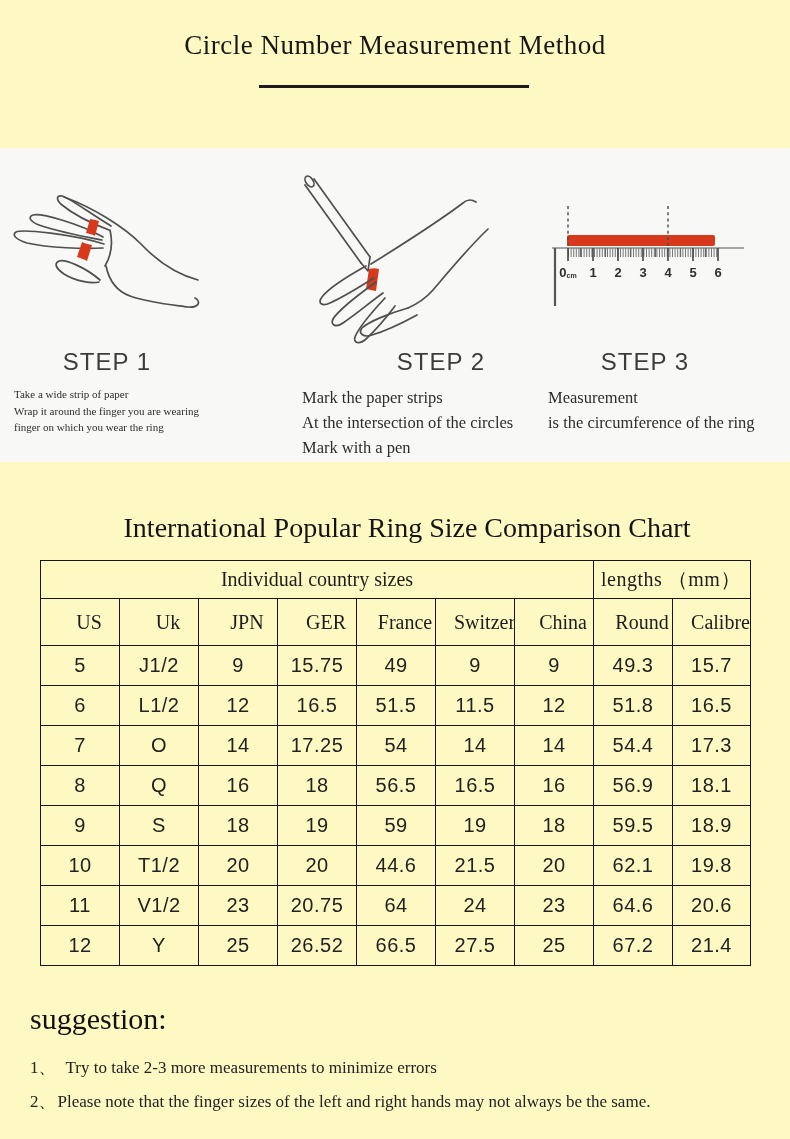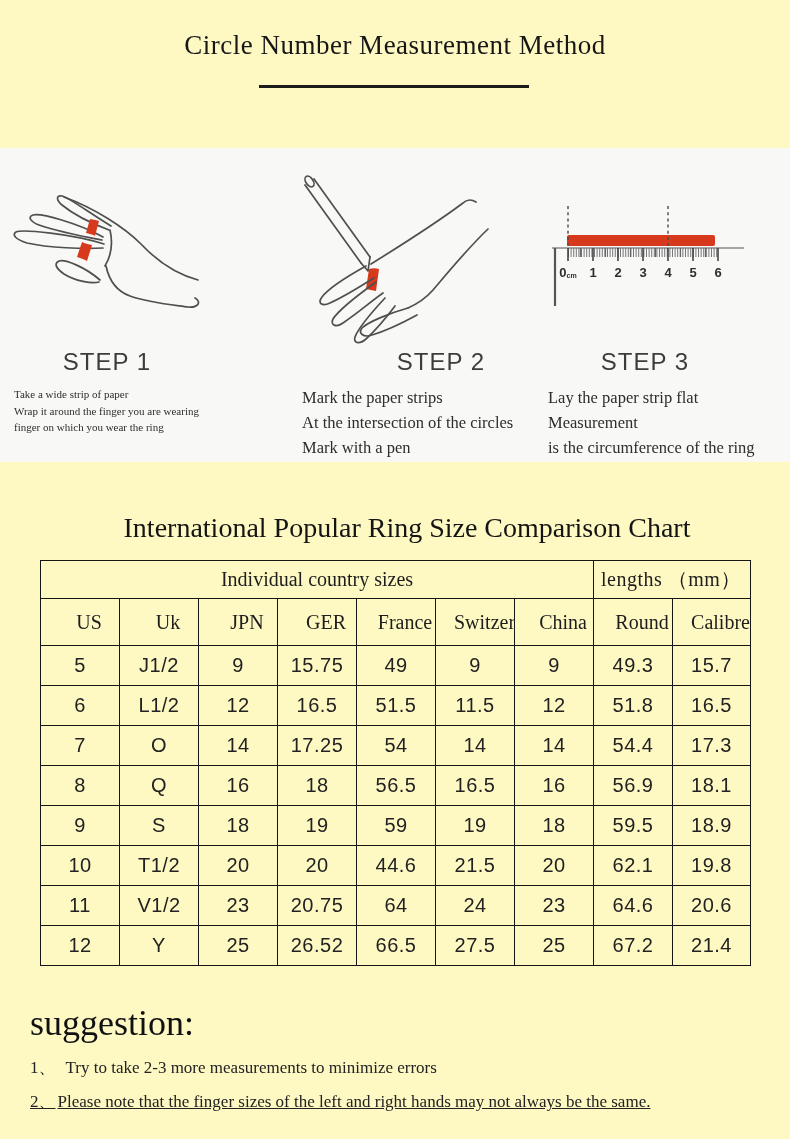--- a/index.html
+++ b/index.html
@@ -49,25 +49,25 @@
                      border-collapse:collapse; table-layout:fixed; }
   .size-chart th, .size-chart td { border:1.5px solid #161616; text-align:center;
                                    vertical-align:middle; font-weight:normal; overflow:hidden; }
   .size-chart thead tr.group-row th { height:38px; font-size:20px; }
   .size-chart thead tr.cols-row th  { height:47px; font-size:20px;padding-left:18px; }
   .size-chart thead th.small-col    { font-size:13.5px; }
   .size-chart th.lengths-th { text-align:left; padding-left:7px; letter-spacing:.5px; }
   .size-chart tbody td { height:40px; font-family:"Liberation Sans", sans-serif;
                          font-size:20px; color:#222; letter-spacing:.5px; }
 
-  .suggestion-title { position:absolute; top:1002px; left:30px; font-size:36px;
+  .suggestion-title { position:absolute; top:1002px; left:30px; font-size:30px;
                       font-weight:normal; color:#111; }
   .suggestion-item { position:absolute; left:30px; font-size:17px; color:#222; white-space:nowrap; }
   .suggestion-item-1 { top:1056px; }
-  .suggestion-item-2 { top:1090px;text-decoration:underline; }
+  .suggestion-item-2 { top:1090px; }
   .suggestion-item .marker { margin-right:2px; }
   .suggestion-item-1 .marker { margin-right:10px; }
 </style>
 </head>
 <body>
 
 <div class="page">
 
   <h1 class="page-title">Circle Number Measurement Method</h1>
   <div class="title-underline"></div>
@@ -139,21 +139,20 @@
     <div>Take a wide strip of paper</div>
     <div>Wrap it around the finger you are wearing</div>
     <div>finger on which you wear the ring</div>
   </div>
   <div class="step-desc step-desc-2">
     <div>Mark the paper strips</div>
     <div>At the intersection of the circles</div>
     <div>Mark with a pen</div>
   </div>
   <div class="step-desc step-desc-3">
-    <div>Lay the paper strip flat</div>
     <div>Measurement</div>
     <div>is the circumference of the ring</div>
   </div>
 
   <h2 class="chart-title">International Popular Ring Size Comparison Chart</h2>
 
   <table class="size-chart">
     <colgroup>
       <col style="width:79px">
         <col style="width:79px">

